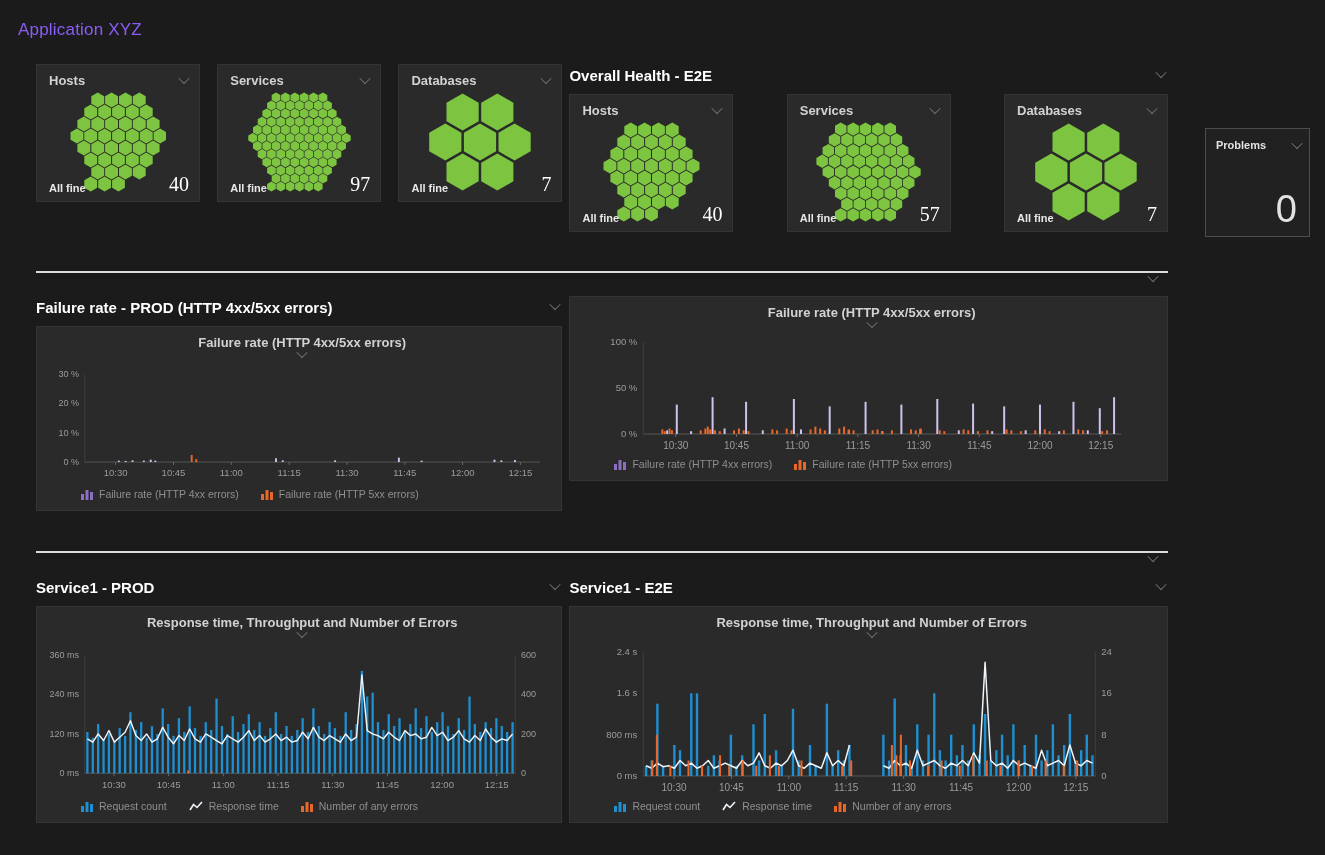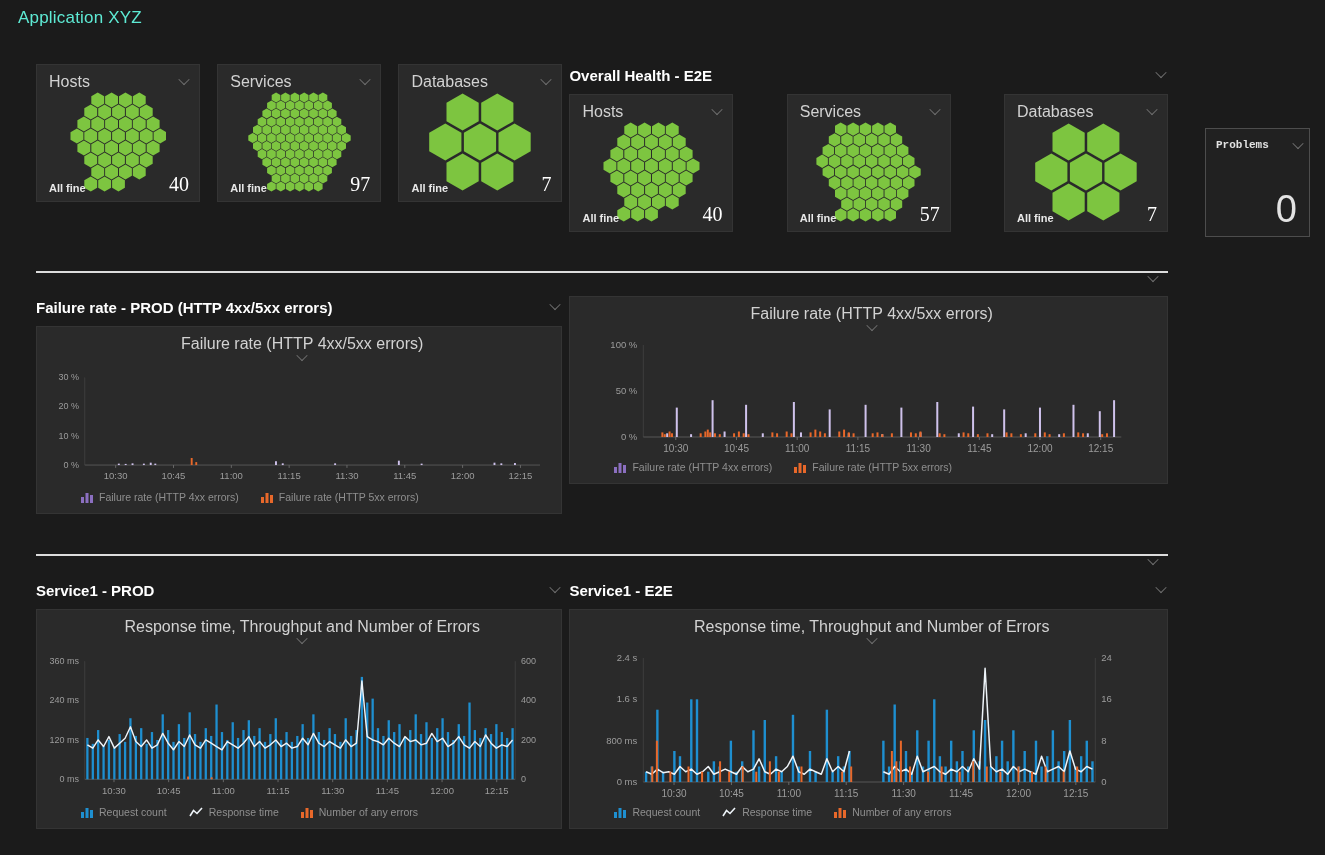--- a/index.html
+++ b/index.html
@@ -4,22 +4,22 @@
 <style>
   * { box-sizing: border-box; margin: 0; padding: 0; }
   html,body { width:1325px; height:855px; overflow:hidden; }
   body {
     background:#1b1b1b;
     font-family:"Liberation Sans", sans-serif;
     color:#e6e6e6;
     position:relative;
   }
   .page-title {
-    font-size:17px; font-weight:400; color:#5eead4;
-    padding:8px 0 0 18px; letter-spacing:.2px;
+    font-size:17px; font-weight:400; color:#8b5cf6;
+    padding:20px 0 0 18px; letter-spacing:.2px;
   }
   .content { position:absolute; left:36px; top:64px; width:1132px; }
   .row { display:flex; gap:7px; }
   .col { width:562px; }
   .col.right { width:639px; }
 
   .section-head {
     display:flex; align-items:center; justify-content:space-between;
     height:22px; margin-bottom:8px;
   }
@@ -35,38 +35,38 @@
   
   .tiles { display:flex; justify-content:space-between; }
   .tile {
     width:164px; height:138px; background:#2a2a2a; border:1px solid #343434;
     position:relative; cursor:pointer;
   }
   .tile-head {
     display:flex; align-items:center; justify-content:space-between;
     padding:8px 8px 0 12px;
   }
-  .tile-label { font-size:16px; font-weight:400; color:#d2d2d2; }
+  .tile-label { font-size:13px; font-weight:700; color:#d2d2d2; }
   .honeycomb {
     position:absolute; left:0; right:0; top:24px; bottom:6px;
     display:flex; align-items:center; justify-content:center;
   }
   .tile-foot {
     position:absolute; left:12px; right:10px; bottom:7px;
     display:flex; align-items:flex-end; justify-content:space-between; z-index:2;
   }
   .status-label { font-size:11px; font-weight:700; color:#e8e8e8; }
   .entity-count { font-size:20px; font-weight:400; color:#ffffff; line-height:1;font-family:Liberation Serif, serif; }
 
   
   .problems-tile {
     position:absolute; left:1205px; top:128px; width:105px; height:109px;
     background:#212121; border:1px solid #4d4d4d; cursor:pointer;
   }
-  .problems-head { display:flex; align-items:flex-end; gap:12px; padding:10px 6px 0 10px;font-family:Liberation Mono, monospace; }
+  .problems-head { display:flex; align-items:flex-end; gap:12px; padding:10px 6px 0 10px; }
   .problems-label { font-size:11px; font-weight:700; color:#e2e2e2; }
   .problems-dash { flex:1; height:1px; background:#4a4a4a; }
   .problems-count {
     position:absolute; right:12px; bottom:8px;
     font-size:38px; font-weight:300; color:#e3e3e3; line-height:1;
   }
 
   
   .divider-row { margin:0; }
   .divider-line { height:2px; background:#dcdcdc; }

